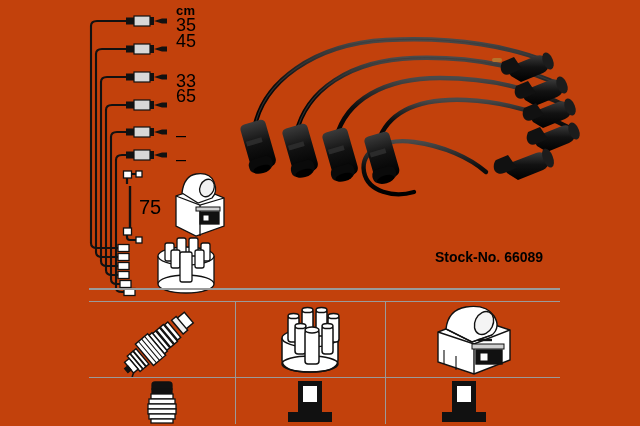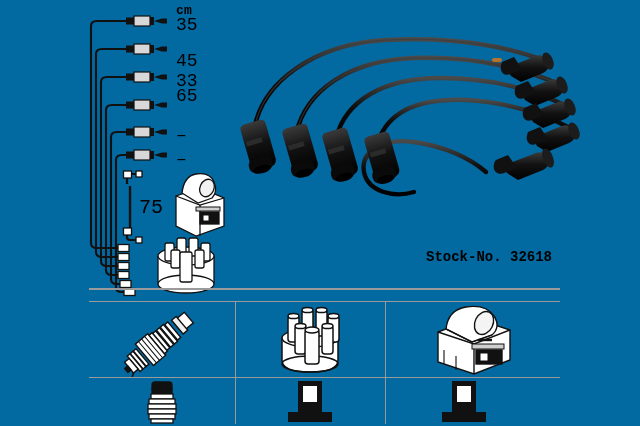--- a/index.html
+++ b/index.html
@@ -1,19 +1,19 @@
 <!DOCTYPE html>
 <html><head>
 <meta charset="utf-8">
 <style>
   html,body{margin:0;padding:0;background:#ffffff;}
   body{width:640px;height:426px;overflow:hidden;
        font-family:"Liberation Sans","DejaVu Sans",sans-serif;
        color:#000;position:relative;}
-  .sheet{position:absolute;inset:0;background:#0369a1;font-family:Liberation Mono, monospace;}
+  .sheet{position:absolute;inset:0;background:#c2410c;}
 
   
   .lenlist{position:absolute;left:0;top:0;width:230px;height:300px;}
   .cmhdr{position:absolute;left:176px;top:3px;font-size:13px;font-weight:bold;
          letter-spacing:.3px;}
   .lenrow{position:absolute;left:176px;font-size:18px;font-weight:normal;
           line-height:1;}
   .lenrow.dash{font-size:18px;}
   .len75{position:absolute;left:139px;top:196px;font-size:20px;}
 
@@ -164,21 +164,21 @@
           <rect x="171" y="250" width="9" height="18" rx="2"></rect>
           <rect x="195" y="250" width="9" height="18" rx="2"></rect>
           <rect x="180" y="252" width="12" height="30" rx="2"></rect>
         </g>
       </g>
     </svg>
 
     <div class="cmhdr">cm</div>
 
     <div class="lenrow" style="top:16px">35</div>
-    <div class="lenrow" style="top:52px">45</div>
+    <div class="lenrow" style="top:32px">45</div>
     <div class="lenrow" style="top:72px">33</div>
     <div class="lenrow" style="top:87px">65</div>
     <div class="lenrow dash" style="top:126px">–</div>
     <div class="lenrow dash" style="top:150px">–</div>
 
     <div class="len75">75</div>
   </div>
 
   <div class="photo">
     <svg viewBox="0 0 422 190" width="422" height="190">
@@ -263,21 +263,21 @@
         <g transform="translate(-4,98)">
           <path d="M288,46 l34,-13 c5,-2 10,0 12,5 c2,5 0,10 -5,12 l-25,10 l-11,-7 z" fill="url(#bootG)"></path>
           <path d="M282,40 l12,-5 l9,13 l-13,5 c-4,2 -9,0 -10,-4 c-1,-5 1,-8 2,-9 z" fill="#111"></path>
           <ellipse cx="334" cy="38" rx="5" ry="10" fill="#1c1c1c" transform="rotate(-22 334 38)"></ellipse>
         </g>
       </g>
     </svg>
   </div>
 
   <div class="code">
-    <div class="small">Stock-No. 32618</div>
+    <div class="small">Stock-No. 66089</div>
   </div>
 
   <div class="topdivider"></div>
 
   <div class="legend">
     <div class="vline" style="left:146px"></div>
     <div class="vline" style="left:296px"></div>
     <div class="hline" style="top:75px"></div>
 
     <div class="cell" style="left:0;top:0;width:146px;height:75px">

